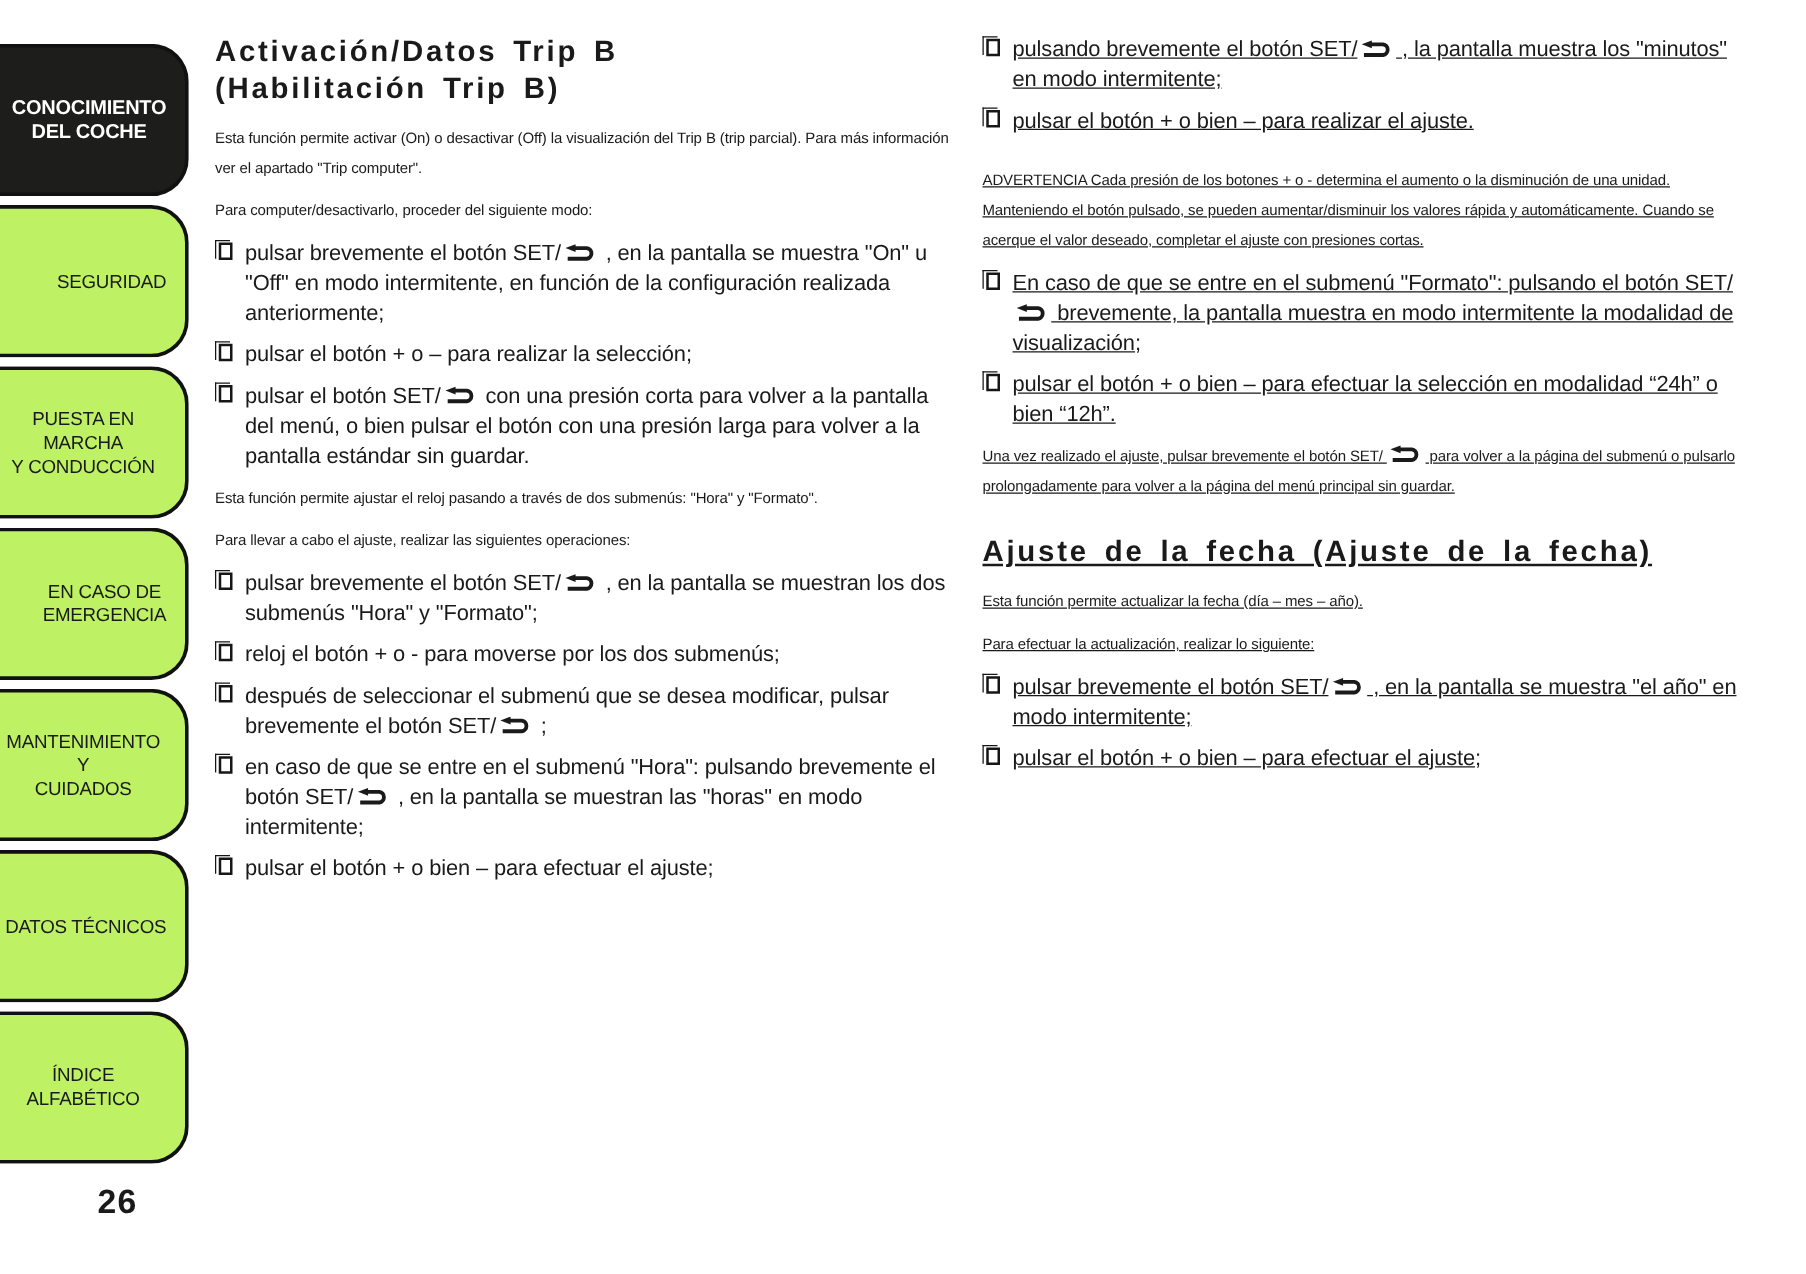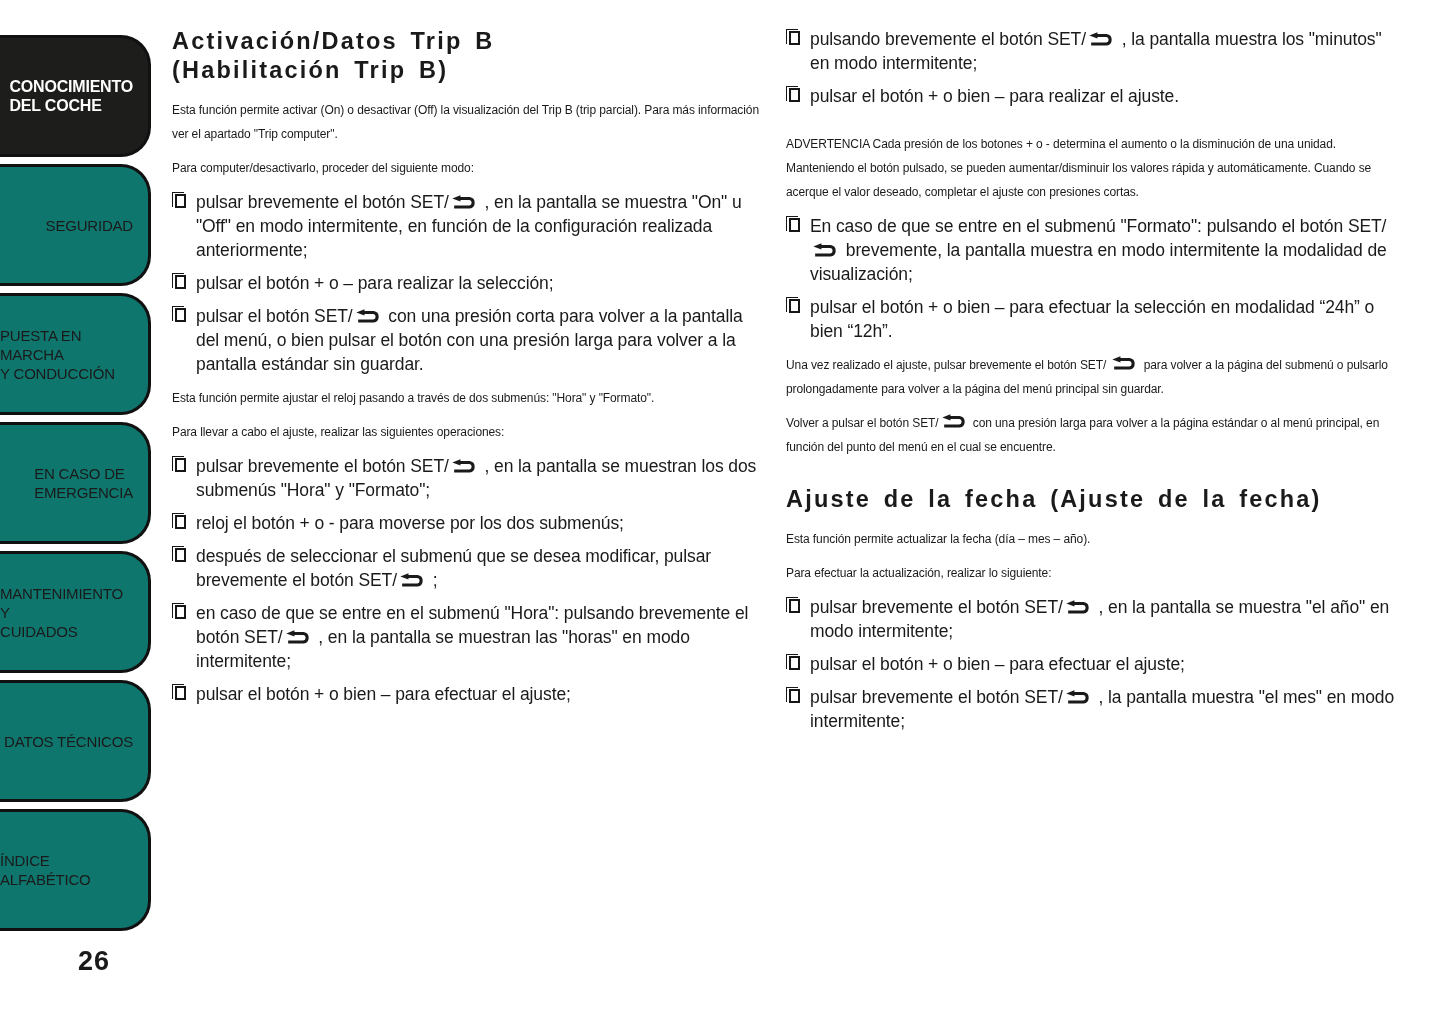--- a/index.html
+++ b/index.html
@@ -11,52 +11,52 @@
     background: #ffffff;
     overflow: hidden;
   }
 
   
   .sidebar { position: absolute; left: 0; top: 35px; width: 151px; }
   .tab {
     position: relative;
     height: 122px;
     margin-bottom: 7px;
-    background: #0f766e;
+    background: #bef264;
     border: 3px solid #111111;
     border-left: none;
     border-radius: 0 30px 30px 0;
     display: flex;
     align-items: center;
     justify-content: flex-end;
     padding-right: 15px;
   }
   .tab.active { background: #1d1d1b; }
   .tab-label {
-    text-align: left;
+    text-align: center;
     font-size: 15px;
     line-height: 19px;
     letter-spacing: -0.2px;
     white-space: pre-line;
     color: #1a1a1a;
   }
   .tab.active .tab-label { color: #ffffff; font-weight: bold; font-size: 16px; }
 
   .page-num {
     position: absolute;
     left: 78px; top: 946px;
     font-size: 27px;
     font-weight: bold;
     letter-spacing: 1px;
   }
 
   
   .col { position: absolute; top: 27px; }
   .col-left  { left: 172px; width: 596px; }
-  .col-right { left: 786px; width: 612px; }
+  .col-right { left: 786px; width: 612px; text-decoration: underline; }
   .col > :first-child { margin-top: 0; }
 
   .heading {
     font-weight: bold;
     font-size: 23.5px;
     line-height: 29px;
     letter-spacing: 2.2px;
     word-spacing: 4px;
     white-space: pre-line;
     margin: 26px 0 13px 0;
@@ -208,40 +208,29 @@
             </svg></span> brevemente, la pantalla muestra en modo intermitente la modalidad de visualización;</span>
       </div>
       <div class="bullet-item">
         <span class="bullet-box"></span>
         <span class="bullet-text">pulsar el botón + o bien – para efectuar la selección en modalidad “24h” o bien “12h”.</span>
       </div>
       <p class="para">Una vez realizado el ajuste, pulsar brevemente el botón SET/ <span class="set-icon"><svg viewBox="0 0 30 16">
             <path d="M9 3.5 H20.5 A4.8 4.8 0 0 1 20.5 13 H3.5" fill="none" stroke="#1a1a1a" stroke-width="3.4"></path>
             <path d="M10.5 0 L1.5 3.5 L10.5 7 Z" fill="#1a1a1a"></path>
           </svg></span> para volver a la página del submenú o pulsarlo prolongadamente para volver a la página del menú principal sin guardar.</p>
-      <p class="para">Volver a pulsar el botón SET/<span class="set-icon"><svg viewBox="0 0 30 16">
-            <path d="M9 3.5 H20.5 A4.8 4.8 0 0 1 20.5 13 H3.5" fill="none" stroke="#1a1a1a" stroke-width="3.4"></path>
-            <path d="M10.5 0 L1.5 3.5 L10.5 7 Z" fill="#1a1a1a"></path>
-          </svg></span> con una presión larga para volver a la página estándar o al menú principal, en función del punto del menú en el cual se encuentre.</p>
       <h2 class="heading">Ajuste de la fecha (Ajuste de la fecha)</h2>
       <p class="para">Esta función permite actualizar la fecha (día – mes – año).</p>
       <p class="para">Para efectuar la actualización, realizar lo siguiente:</p>
       <div class="bullet-item">
         <span class="bullet-box"></span>
         <span class="bullet-text">pulsar brevemente el botón SET/<span class="set-icon"><svg viewBox="0 0 30 16">
               <path d="M9 3.5 H20.5 A4.8 4.8 0 0 1 20.5 13 H3.5" fill="none" stroke="#1a1a1a" stroke-width="3.4"></path>
               <path d="M10.5 0 L1.5 3.5 L10.5 7 Z" fill="#1a1a1a"></path>
             </svg></span> , en la pantalla se muestra "el año" en modo intermitente;</span>
       </div>
       <div class="bullet-item">
         <span class="bullet-box"></span>
         <span class="bullet-text">pulsar el botón + o bien – para efectuar el ajuste;</span>
       </div>
-      <div class="bullet-item">
-        <span class="bullet-box"></span>
-        <span class="bullet-text">pulsar brevemente el botón SET/<span class="set-icon"><svg viewBox="0 0 30 16">
-              <path d="M9 3.5 H20.5 A4.8 4.8 0 0 1 20.5 13 H3.5" fill="none" stroke="#1a1a1a" stroke-width="3.4"></path>
-              <path d="M10.5 0 L1.5 3.5 L10.5 7 Z" fill="#1a1a1a"></path>
-            </svg></span> , la pantalla muestra "el mes" en modo intermitente;</span>
-      </div>
     </div>
 
 </div>
 
 </body></html>

